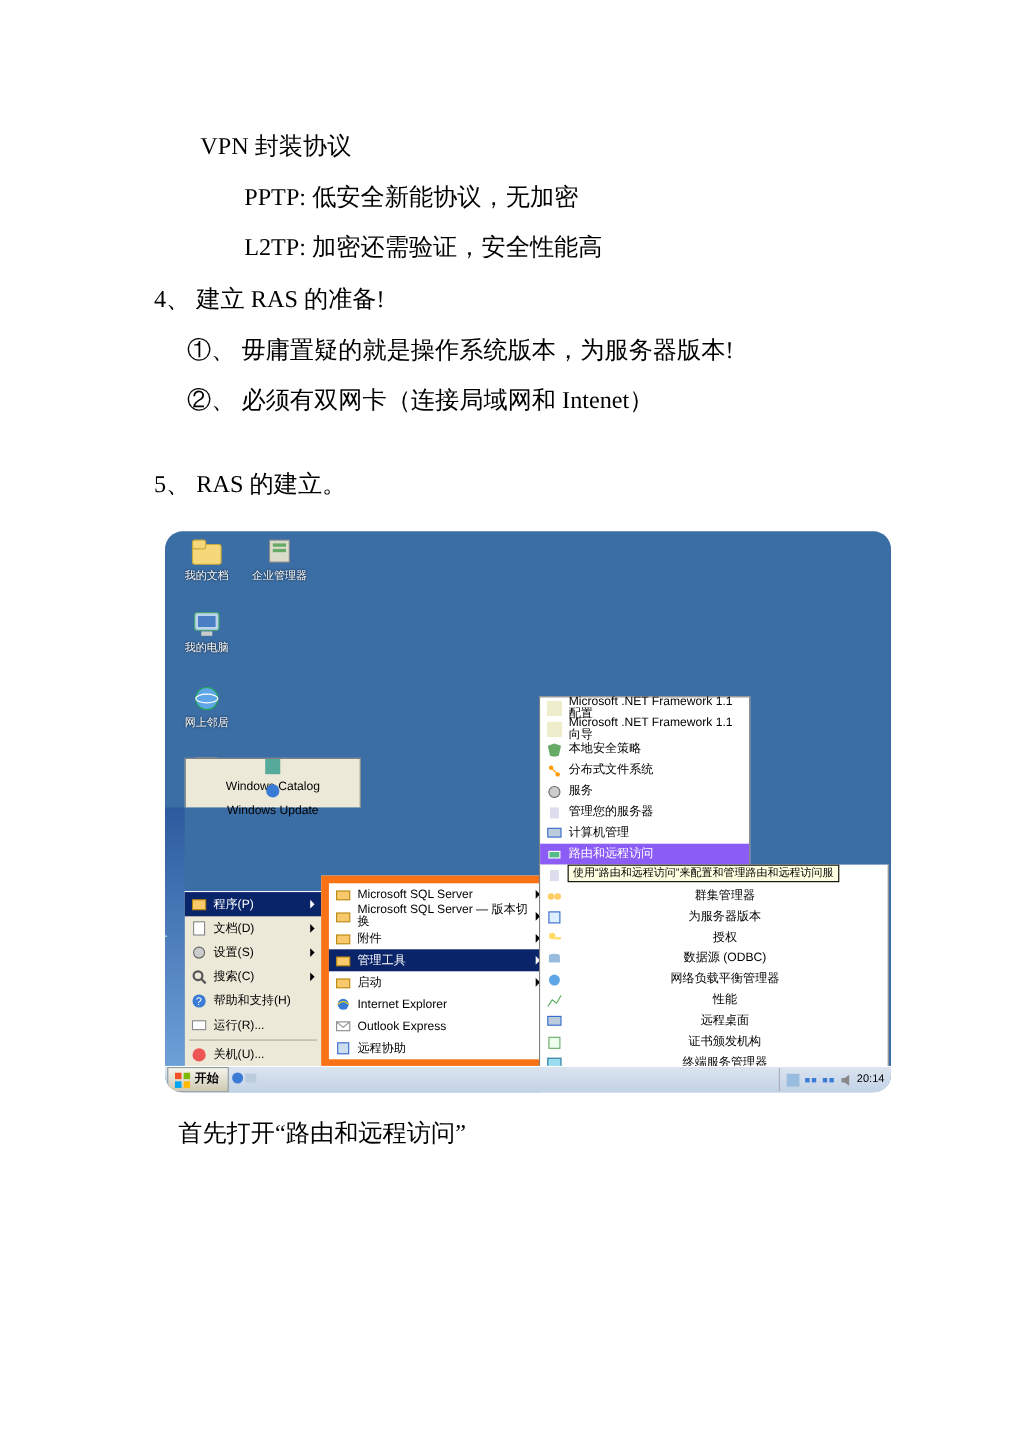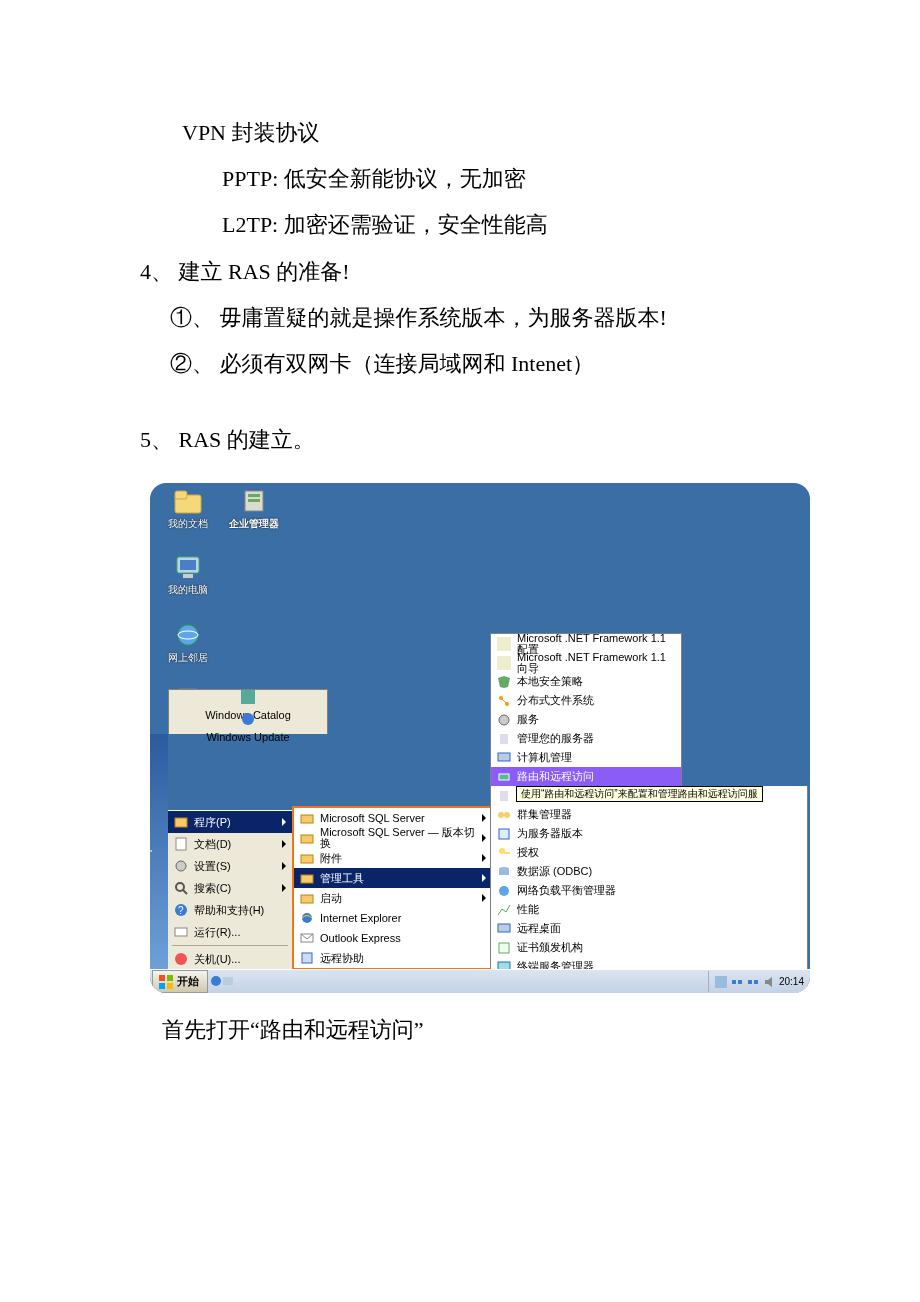--- a/index.html
+++ b/index.html
@@ -89,21 +89,21 @@
     border-bottom: none;
   }
   .sm-top .sm-item { height: 22px; flex-direction: column; }
 
   
   .start-col2 {
     position: absolute;
     left: 142px; bottom: 23px;
     width: 198px;
     background: #fff;
-    border: 2px solid #f97316;
+    border: 7px solid #f97316;
   }
   .start-col2 .sm-item { height: 20px; font-size: 11px; }
   .start-col2 .sm-item.highlight { background: #0a246a; color: #fff; }
   .start-col2 .sm-item.highlight .arrow { border-left-color: #fff; }
 
   
   .start-col3 {
     position: absolute;
     left: 340px; top: 150px;
     width: 190px;
@@ -115,21 +115,21 @@
 
   
   .start-col4 {
     position: absolute;
     left: 340px; top: 303px;
     width: 316px;
     background: #fff;
     border: 1px solid #808080;
     border-top: none;
   }
-  .start-col4 .sm-item { height: 19px; }
+  .start-col4 .sm-item { height: 19px; text-align: center; }
   .tooltip {
     position: absolute;
     left: 366px; top: 303px;
     background: #ffffe1;
     border: 1px solid #000;
     font-size: 10px;
     padding: 2px 4px;
     white-space: nowrap;
     z-index: 3;
     text-align: right;
@@ -184,21 +184,21 @@
 
   <div class="screenshot">
 
     <div class="desk-icon" style="left:8px; top:6px;">
       <svg width="30" height="26">
           <rect x="2" y="6" width="26" height="18" rx="2" fill="#f5d87a" stroke="#c9a93a"></rect>
           <rect x="2" y="2" width="12" height="8" rx="2" fill="#f5d87a" stroke="#c9a93a"></rect>
         </svg>
       <div class="lbl">我的文档</div>
     </div>
-    <div class="desk-icon" style="left:74px; top:6px;font-weight:bold;">
+    <div class="desk-icon" style="left:74px; top:6px;">
       <svg width="30" height="26">
           <rect x="6" y="2" width="18" height="20" fill="#dcdccc" stroke="#888"></rect>
           <rect x="9" y="5" width="12" height="3" fill="#6a6"></rect>
           <rect x="9" y="10" width="12" height="3" fill="#6a6"></rect>
         </svg>
       <div class="lbl">企业管理器</div>
     </div>
     <div class="desk-icon" style="left:8px; top:72px;">
       <svg width="30" height="26">
           <rect x="4" y="2" width="22" height="16" rx="2" fill="#bcd3ee" stroke="#4a6"></rect>

